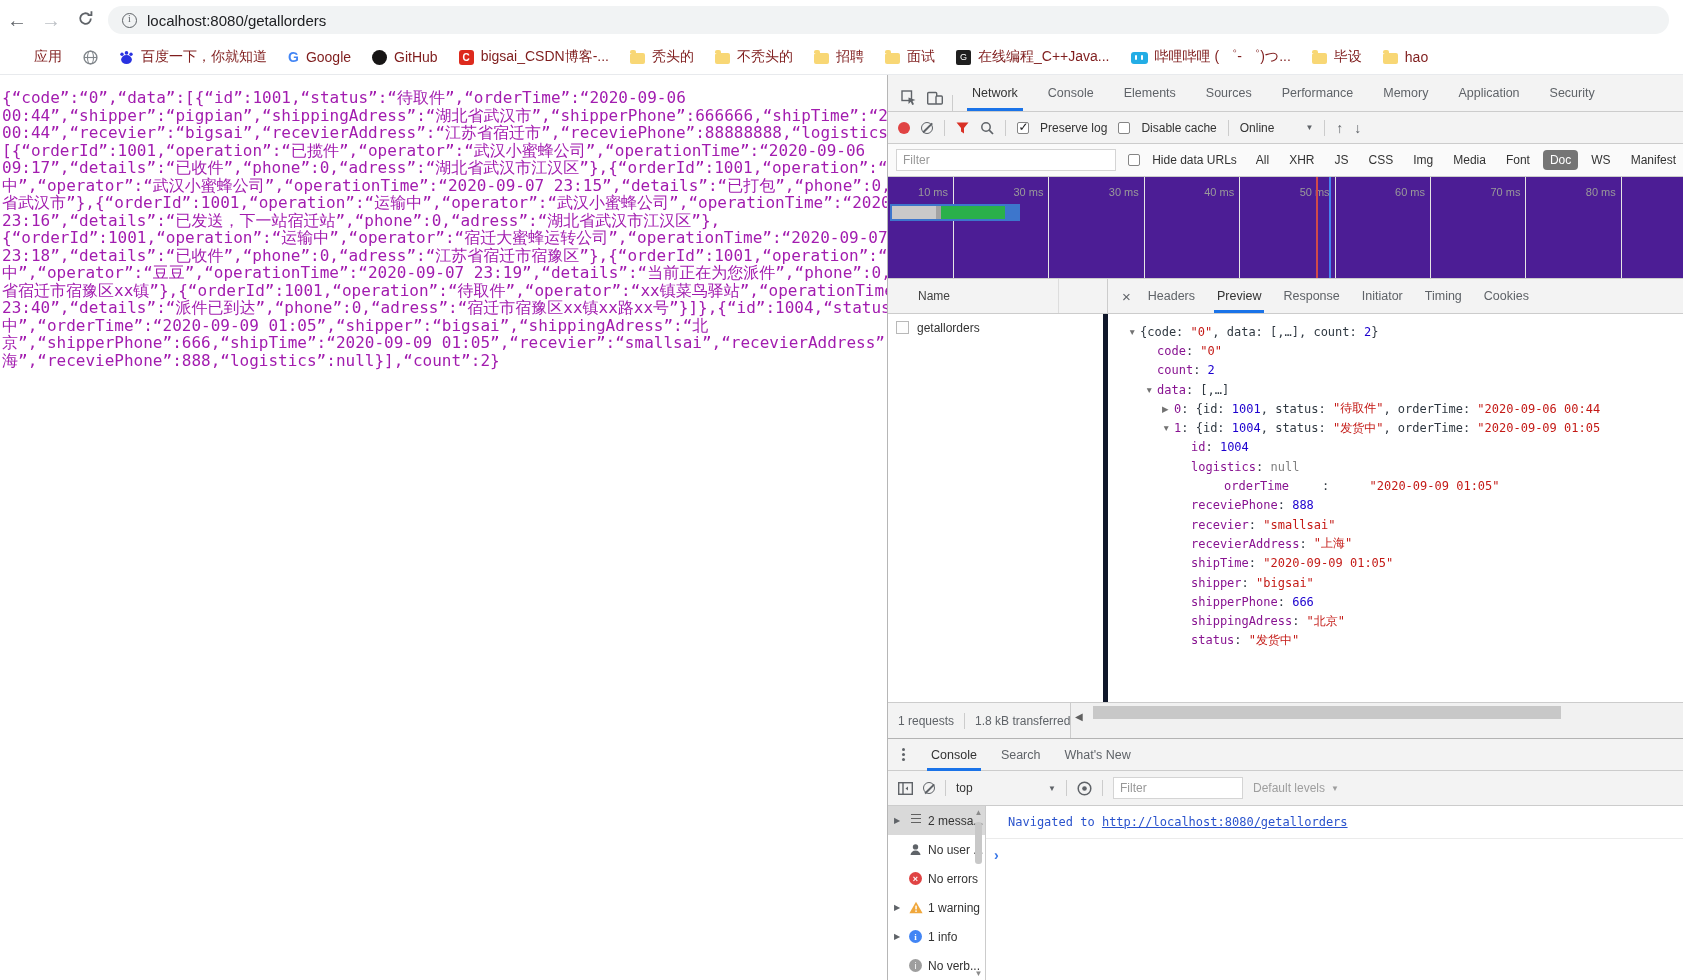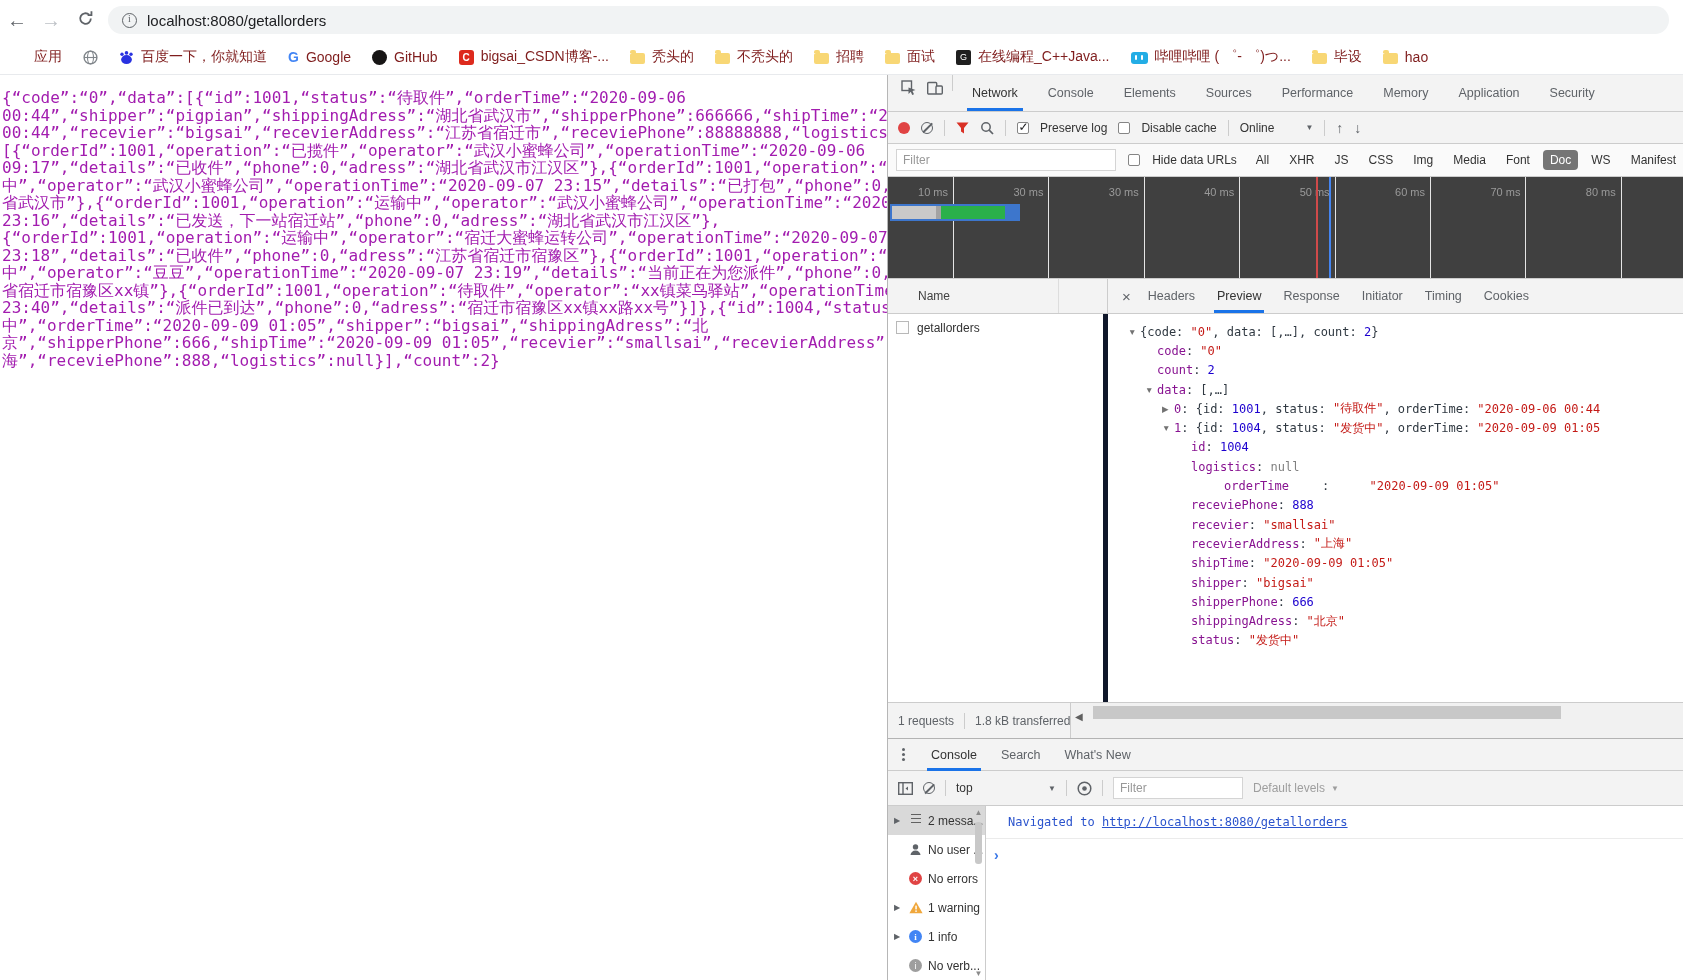--- a/index.html
+++ b/index.html
@@ -51,21 +51,21 @@
     font-size:16px; line-height:17.5px; color:#a21caf; white-space:pre; }
 
   
   #devtools { position:absolute; left:887px; top:75px; width:796px; height:905px;
     background:#fff; border-left:1px solid #b6b6b6; display:flex; flex-direction:column;
     font-size:12px; color:#333; }
   .row { display:flex; align-items:center; }
   .vdiv { width:1px; height:16px; background:#ccc; flex:none; }
 
   .dt-tabbar { height:37px; background:#f3f3f3; border-bottom:1px solid #ccc;
-    display:flex; align-items:flex-start; padding-left:8px; overflow:hidden; }
+    display:flex; align-items:flex-end; padding-left:8px; overflow:hidden; }
   .dt-tabbar .icbtn { width:26px; height:26px; display:flex; align-items:center;
     justify-content:center; flex:none; }
   .dtab { padding:0 15px; height:36px; display:flex; align-items:center;
     font-size:12.5px; color:#5f6368; position:relative; white-space:nowrap; flex:none; }
   .dtab.active { color:#333; }
   .dtab.active::after { content:""; position:absolute; left:10px; right:10px;
     bottom:0; height:3px; background:#1a73e8; }
 
   .net-controls { height:32px; background:#f3f3f3; border-bottom:1px solid #ccc;
     display:flex; align-items:center; gap:11px; padding-left:10px; overflow:hidden; }
@@ -83,21 +83,21 @@
   .udarr { font-size:14px; color:#5f6368; font-weight:bold; }
 
   .net-filter { height:33px; background:#fafafa; border-bottom:1px solid #ccc;
     display:flex; align-items:center; gap:12px; padding-left:8px; overflow:hidden; }
   .flt-input { width:295px; height:22px; border:1px solid #d4d4d4; background:#fff;
     font-size:12px; padding:0 6px; color:#333; font-family:"Liberation Sans",sans-serif; }
   .flt-input::placeholder { color:#989898; }
   .pill { padding:3px 7px; border-radius:4px; color:#333; white-space:nowrap; flex:none; }
   .pill.active { background:#757575; color:#fff; }
 
-  .timeline { height:102px; background:#404040; border-bottom:1px solid #ccc;
+  .timeline { height:102px; background:#4c1d95; border-bottom:1px solid #ccc;
     position:relative; overflow:hidden; }
   .tl-col { position:absolute; top:0; bottom:0; width:1px; background:#e5e5e5; }
   .tl-lab { position:absolute; top:9px; width:70px; text-align:right;
     font-size:11px; color:#9a9a9a; }
   .wbar { position:absolute; left:2px; top:27px; width:130px; height:17px;
     border:2px solid #3d76cc; display:flex; background:#fff; }
   .wbar span { height:100%; }
   .ws1 { width:35%; background:#c9c9c9; }
   .ws2 { width:4%;  background:#a3a3a3; }
   .ws3 { width:51%; background:#2ab04a; }

